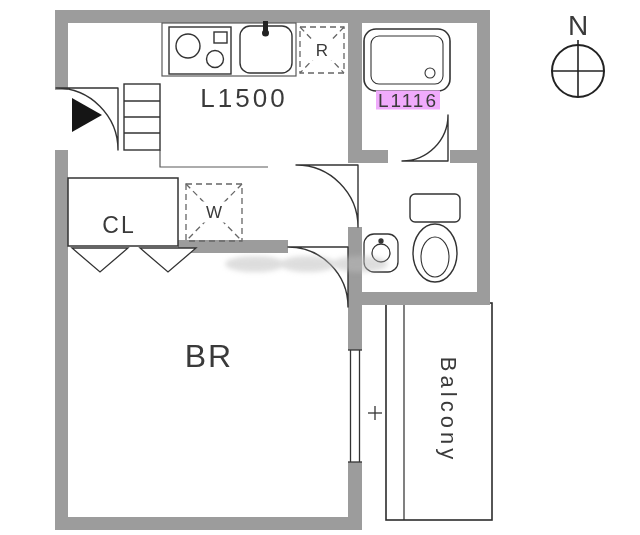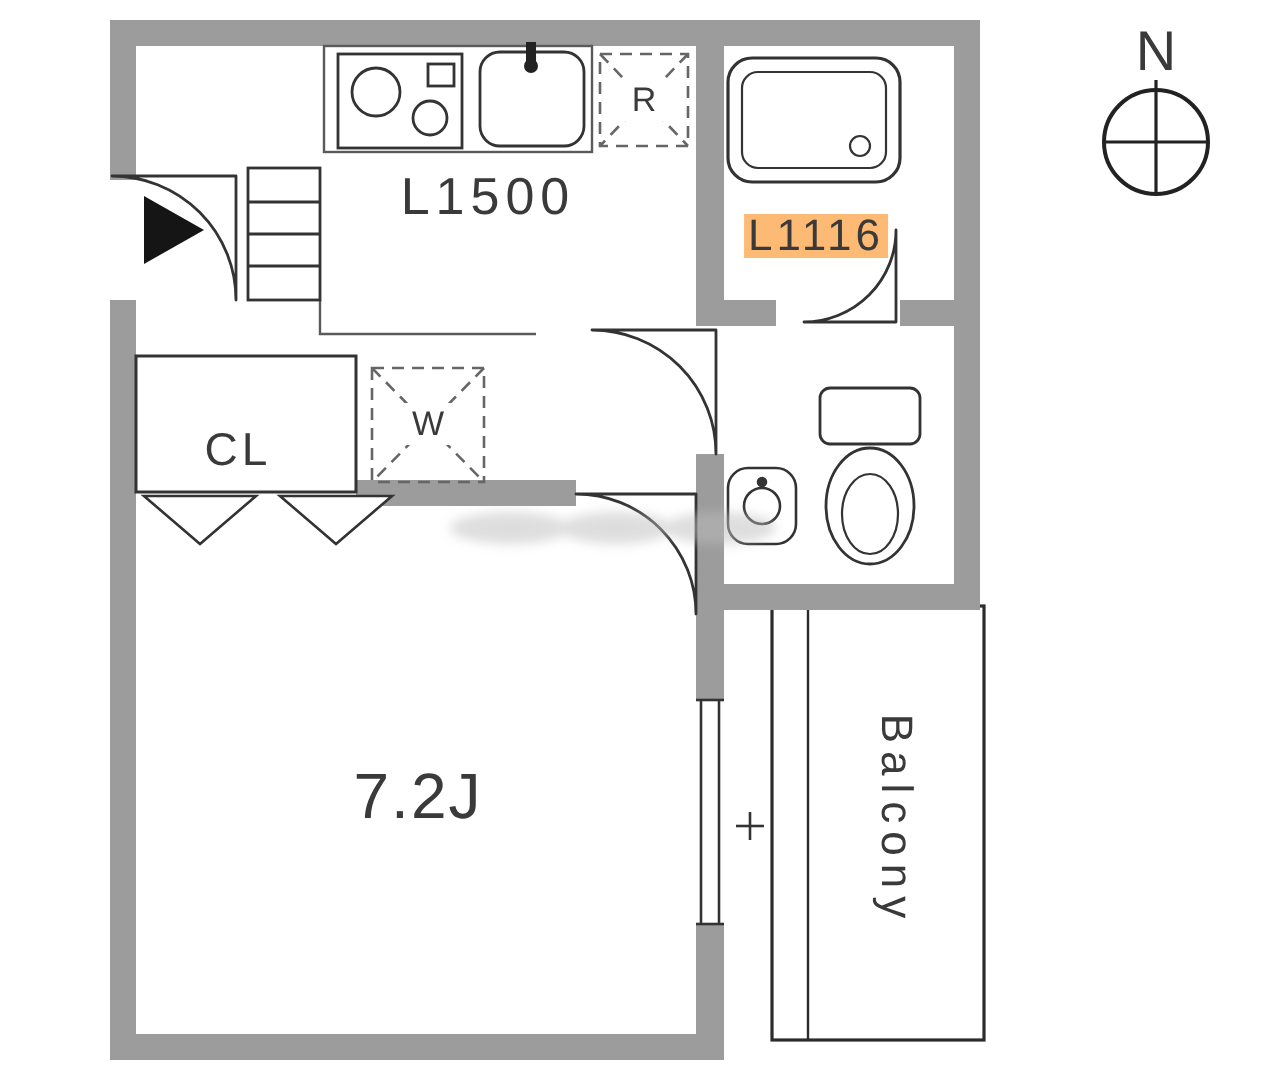--- a/index.html
+++ b/index.html
@@ -14,21 +14,21 @@
   .lbl{
     position:absolute;
     transform:translate(-50%,-50%);
     color:#3a3a3a;
     white-space:nowrap;
     font-family:"Liberation Sans", sans-serif;
     line-height:1;
     user-select:none;
   }
   .lbl-l1500{left:244px;top:98px;font-size:26px;letter-spacing:3px;}
-  .lbl-l1116{left:408px;top:118px;font-size:22px;letter-spacing:2px;background:#fdba74;padding:0 2px;}
+  .lbl-l1116{left:408px;top:100px;font-size:19px;letter-spacing:2px;background:#f0abfc;padding:0 2px;}
   .lbl-cl{left:119px;top:225px;font-size:23px;letter-spacing:2px;}
   .lbl-w{left:214px;top:212px;font-size:17px;background:#fff;padding:2px 5px;}
   .lbl-r{left:322px;top:50px;font-size:17px;background:#fff;padding:2px 5px;}
   .lbl-br{left:209px;top:356px;font-size:32px;letter-spacing:2px;}
   .lbl-brsize{left:209px;top:398px;font-size:32px;letter-spacing:1px;}
   .lbl-balcony{
     left:448px;top:410px;font-size:22px;letter-spacing:4px;
     transform:translate(-50%,-50%) rotate(90deg);
   }
   .lbl-north{left:578px;top:26px;font-size:28px;}
@@ -154,17 +154,17 @@
       <ellipse cx="308" cy="264" rx="28" ry="8"></ellipse>
       <ellipse cx="360" cy="264" rx="28" ry="8"></ellipse>
     </g>
   </svg>
 
   <div class="lbl lbl-l1500">L1500</div>
   <div class="lbl lbl-l1116">L1116</div>
   <div class="lbl lbl-cl">CL</div>
   <div class="lbl lbl-w">W</div>
   <div class="lbl lbl-r">R</div>
-  <div class="lbl lbl-brsize">7.2J</div>
+  <div class="lbl lbl-br">BR</div>
   <div class="lbl lbl-balcony">Balcony</div>
   <div class="lbl lbl-north">N</div>
 
 </div>
 
 </body></html>

